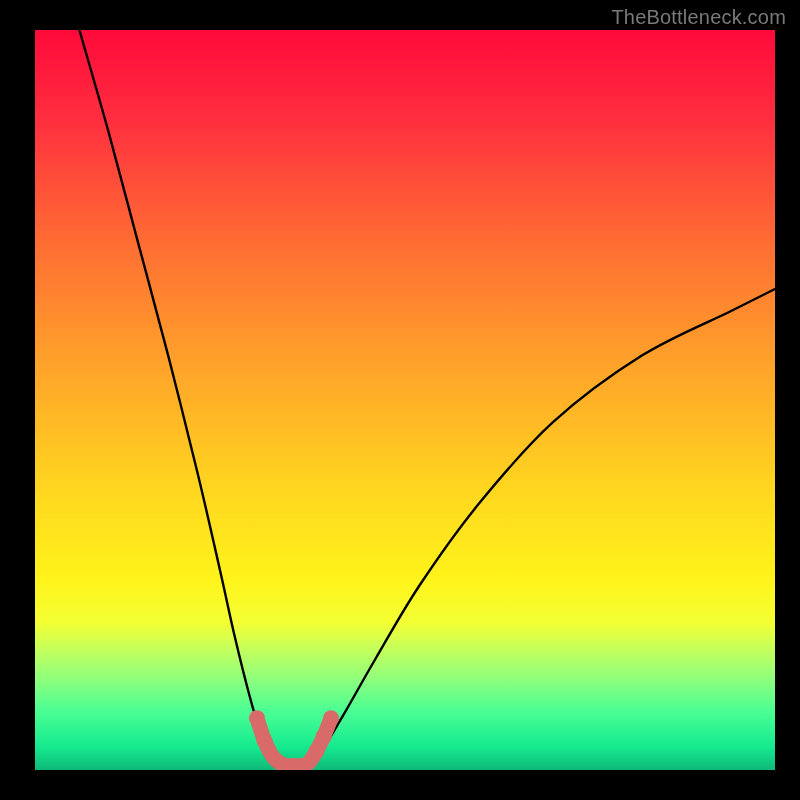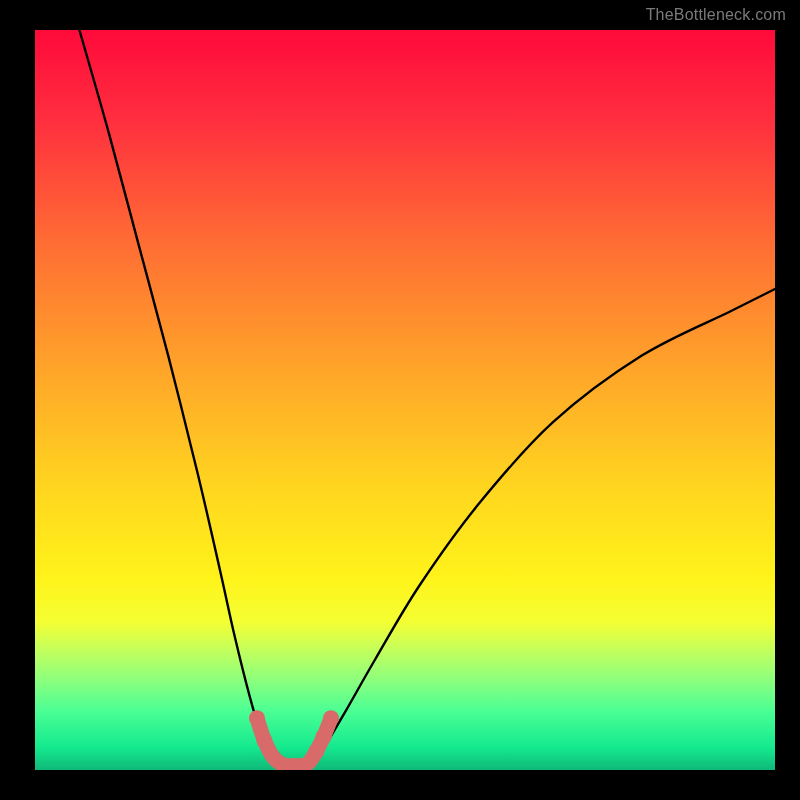--- a/index.html
+++ b/index.html
@@ -15,21 +15,21 @@
     width: 800px;
     height: 800px;
     background: #000;
     position: relative;
   }
   .watermark {
     position: absolute;
     top: 6px;
     right: 14px;
     color: #7a7a7a;
-    font-size: 16px;
+    font-size: 20px;
     font-weight: 500;
     letter-spacing: 0.2px;
     user-select: none;
   }
   svg {
     display: block;
   }
 </style>
 </head>
 <body>

